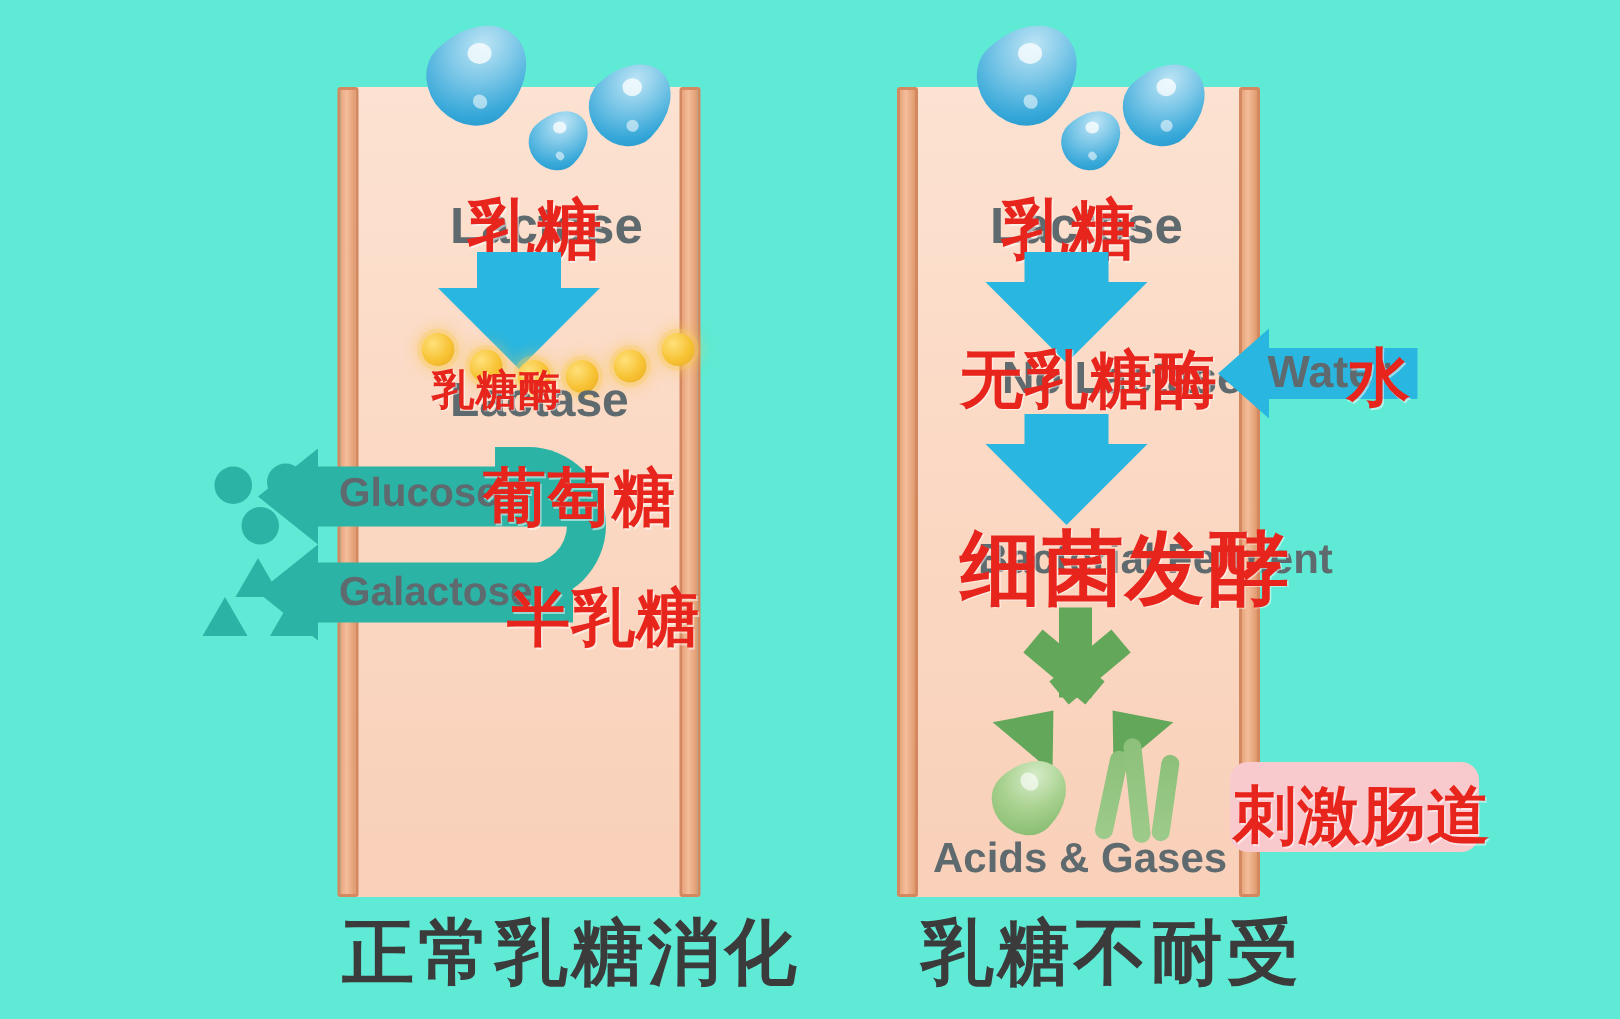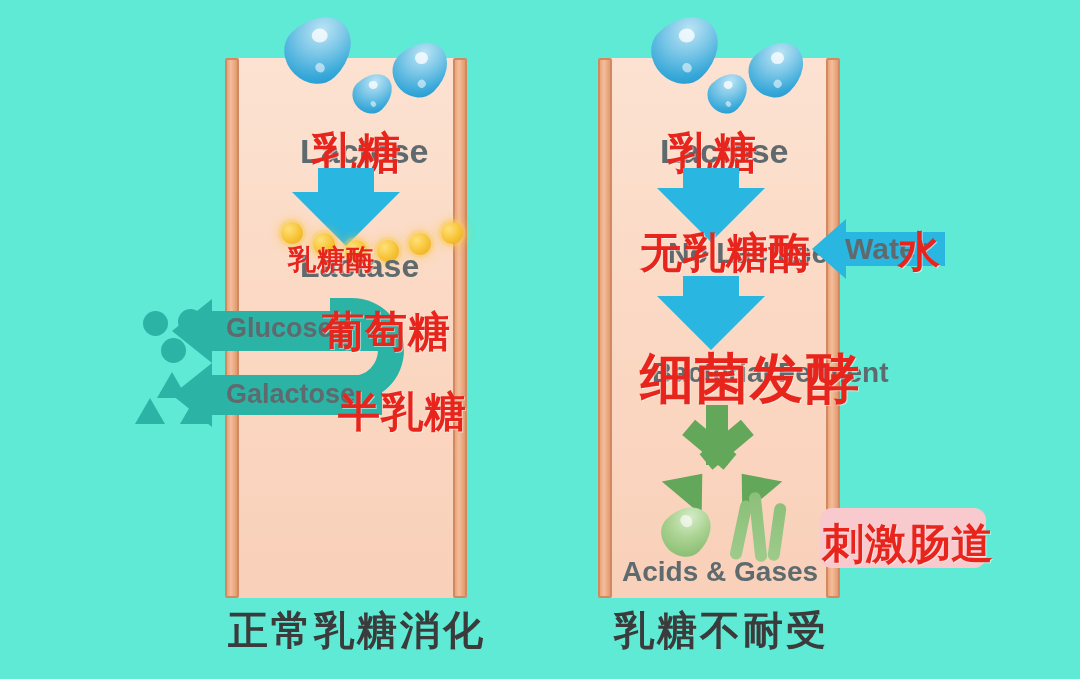--- a/index.html
+++ b/index.html
@@ -179,21 +179,21 @@
   .en {
     position: absolute;
     color: #5f6a6e;
     font-weight: bold;
     white-space: nowrap;
   }
   .caption {
     position: absolute;
     color: #3b3b3b;
     font-weight: bold;
-    font-size: 40px;
+    font-size: 48px;
     white-space: nowrap;
     letter-spacing: 3px;
   }
   .badge {
     position: absolute;
     background: #f8c9cd;
     border-radius: 12px;
   }
 </style>
 </head>

